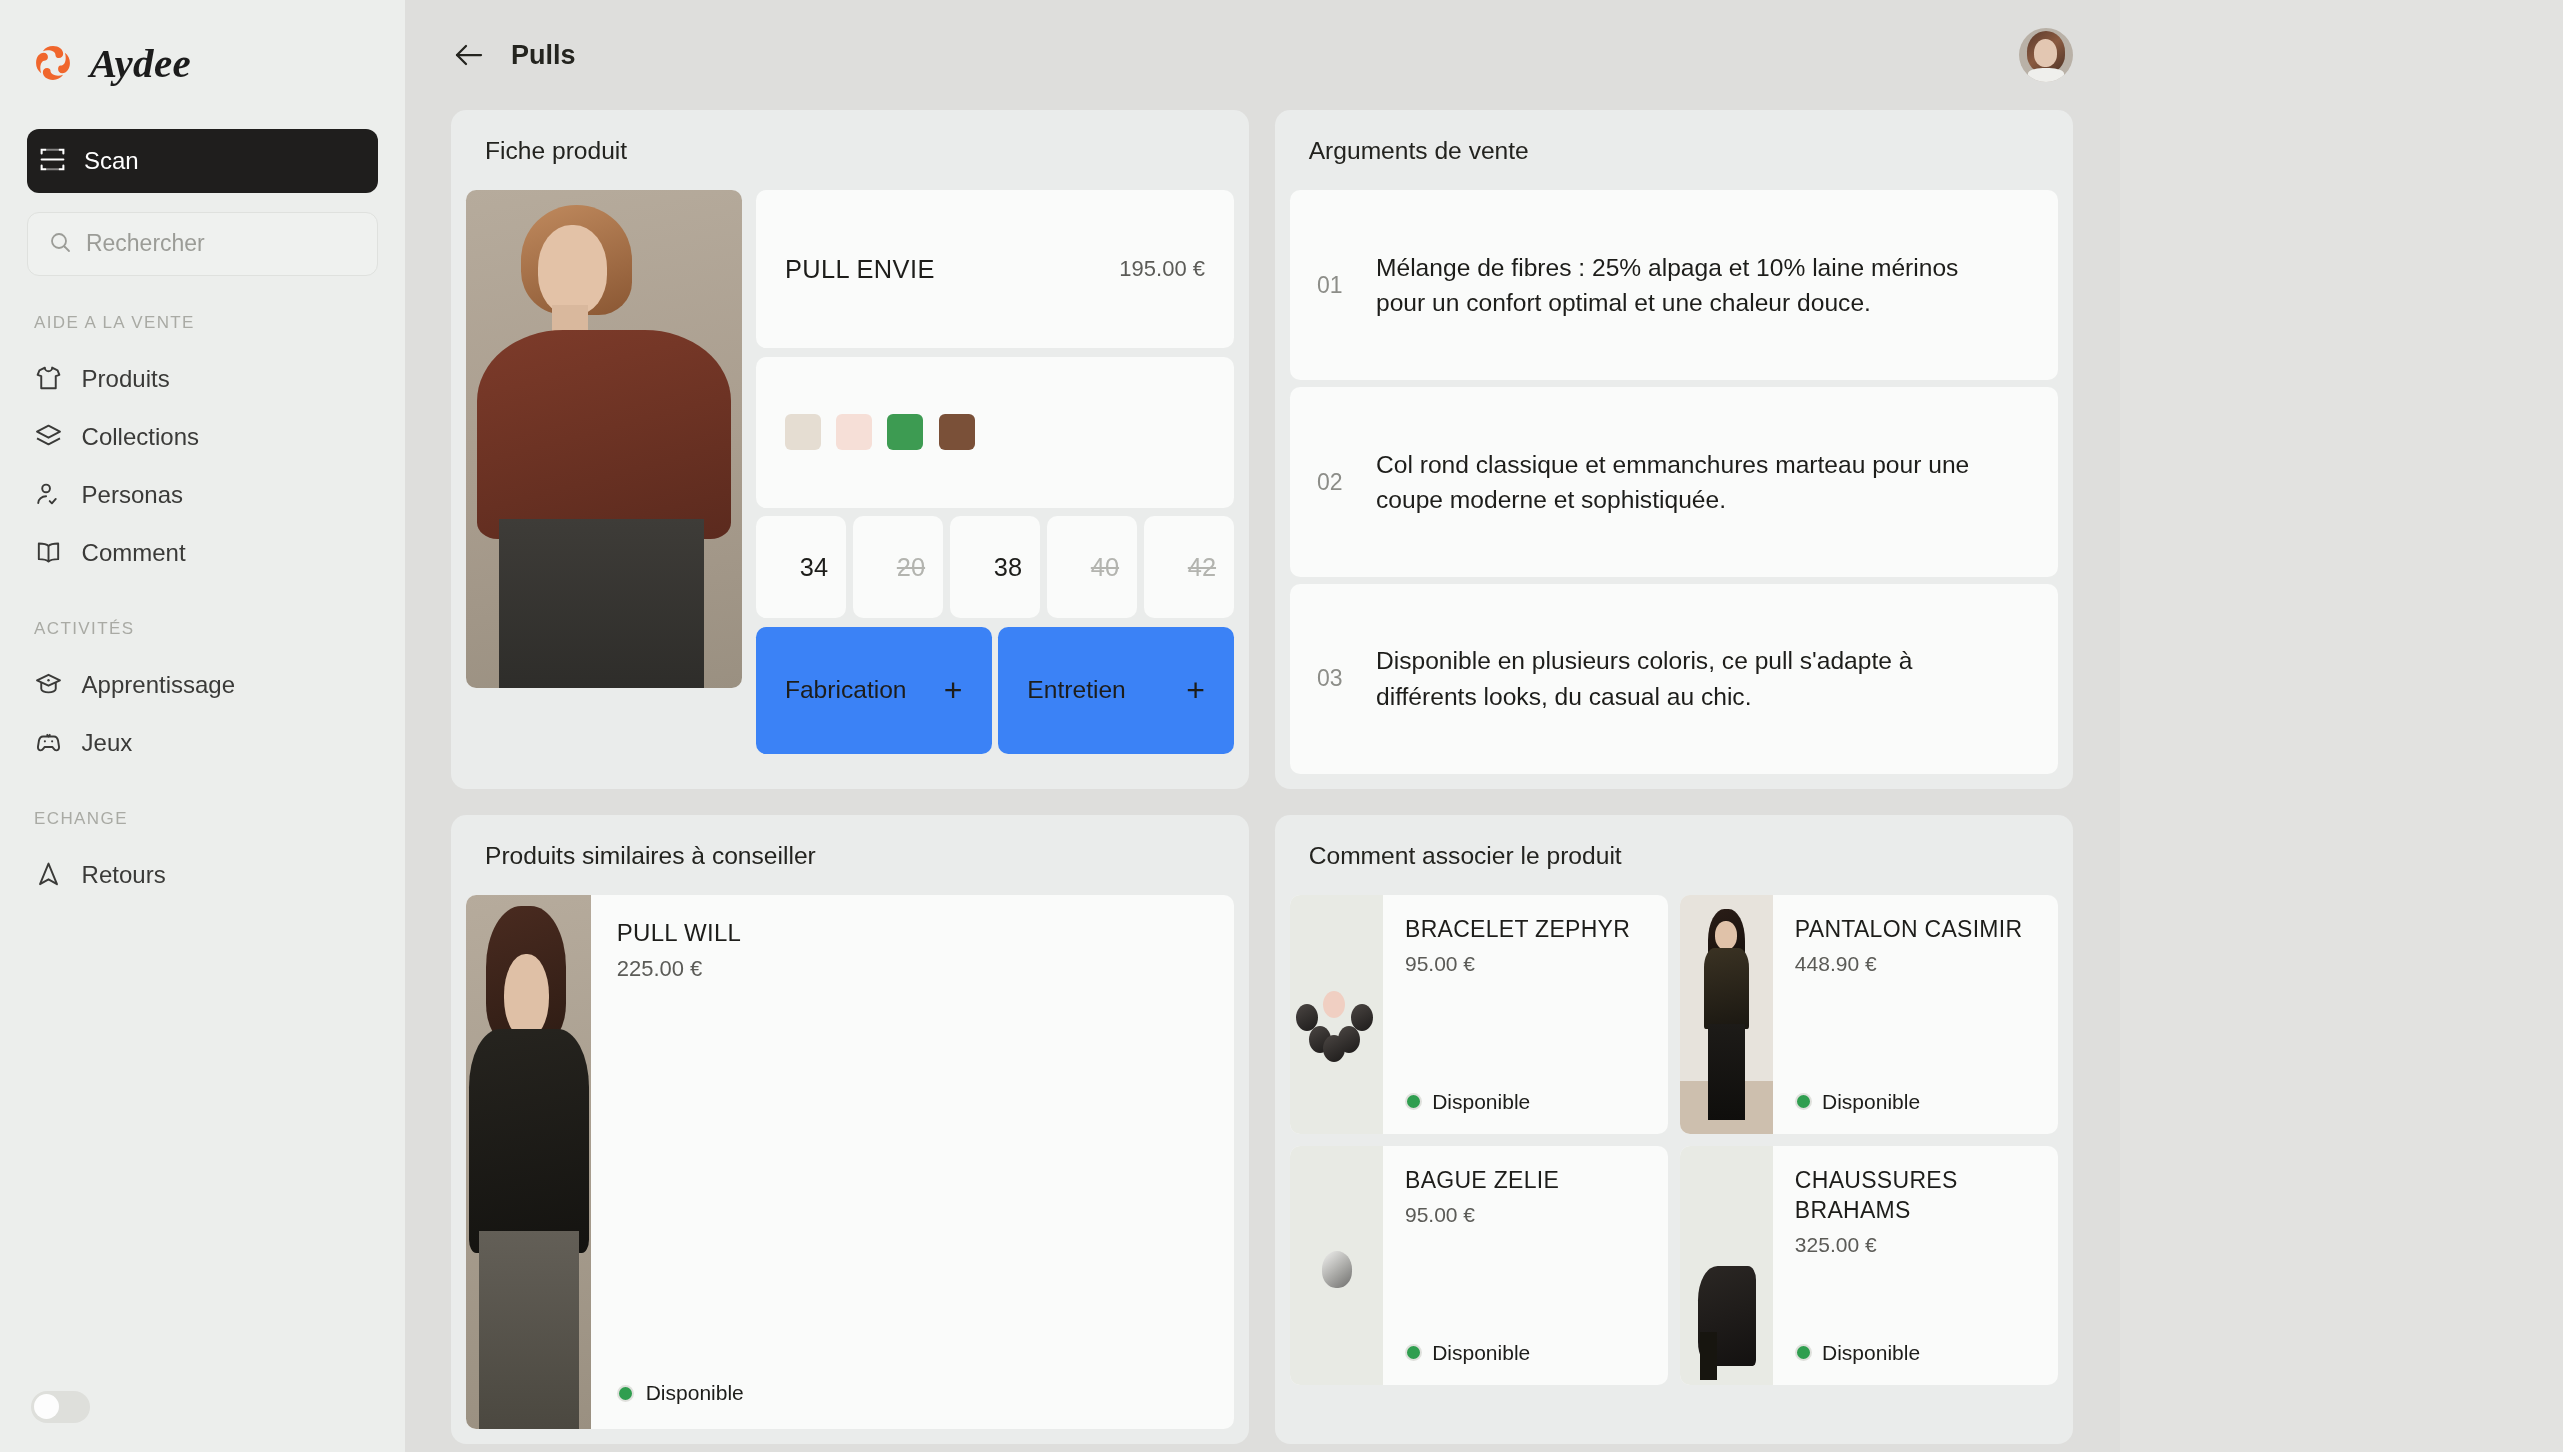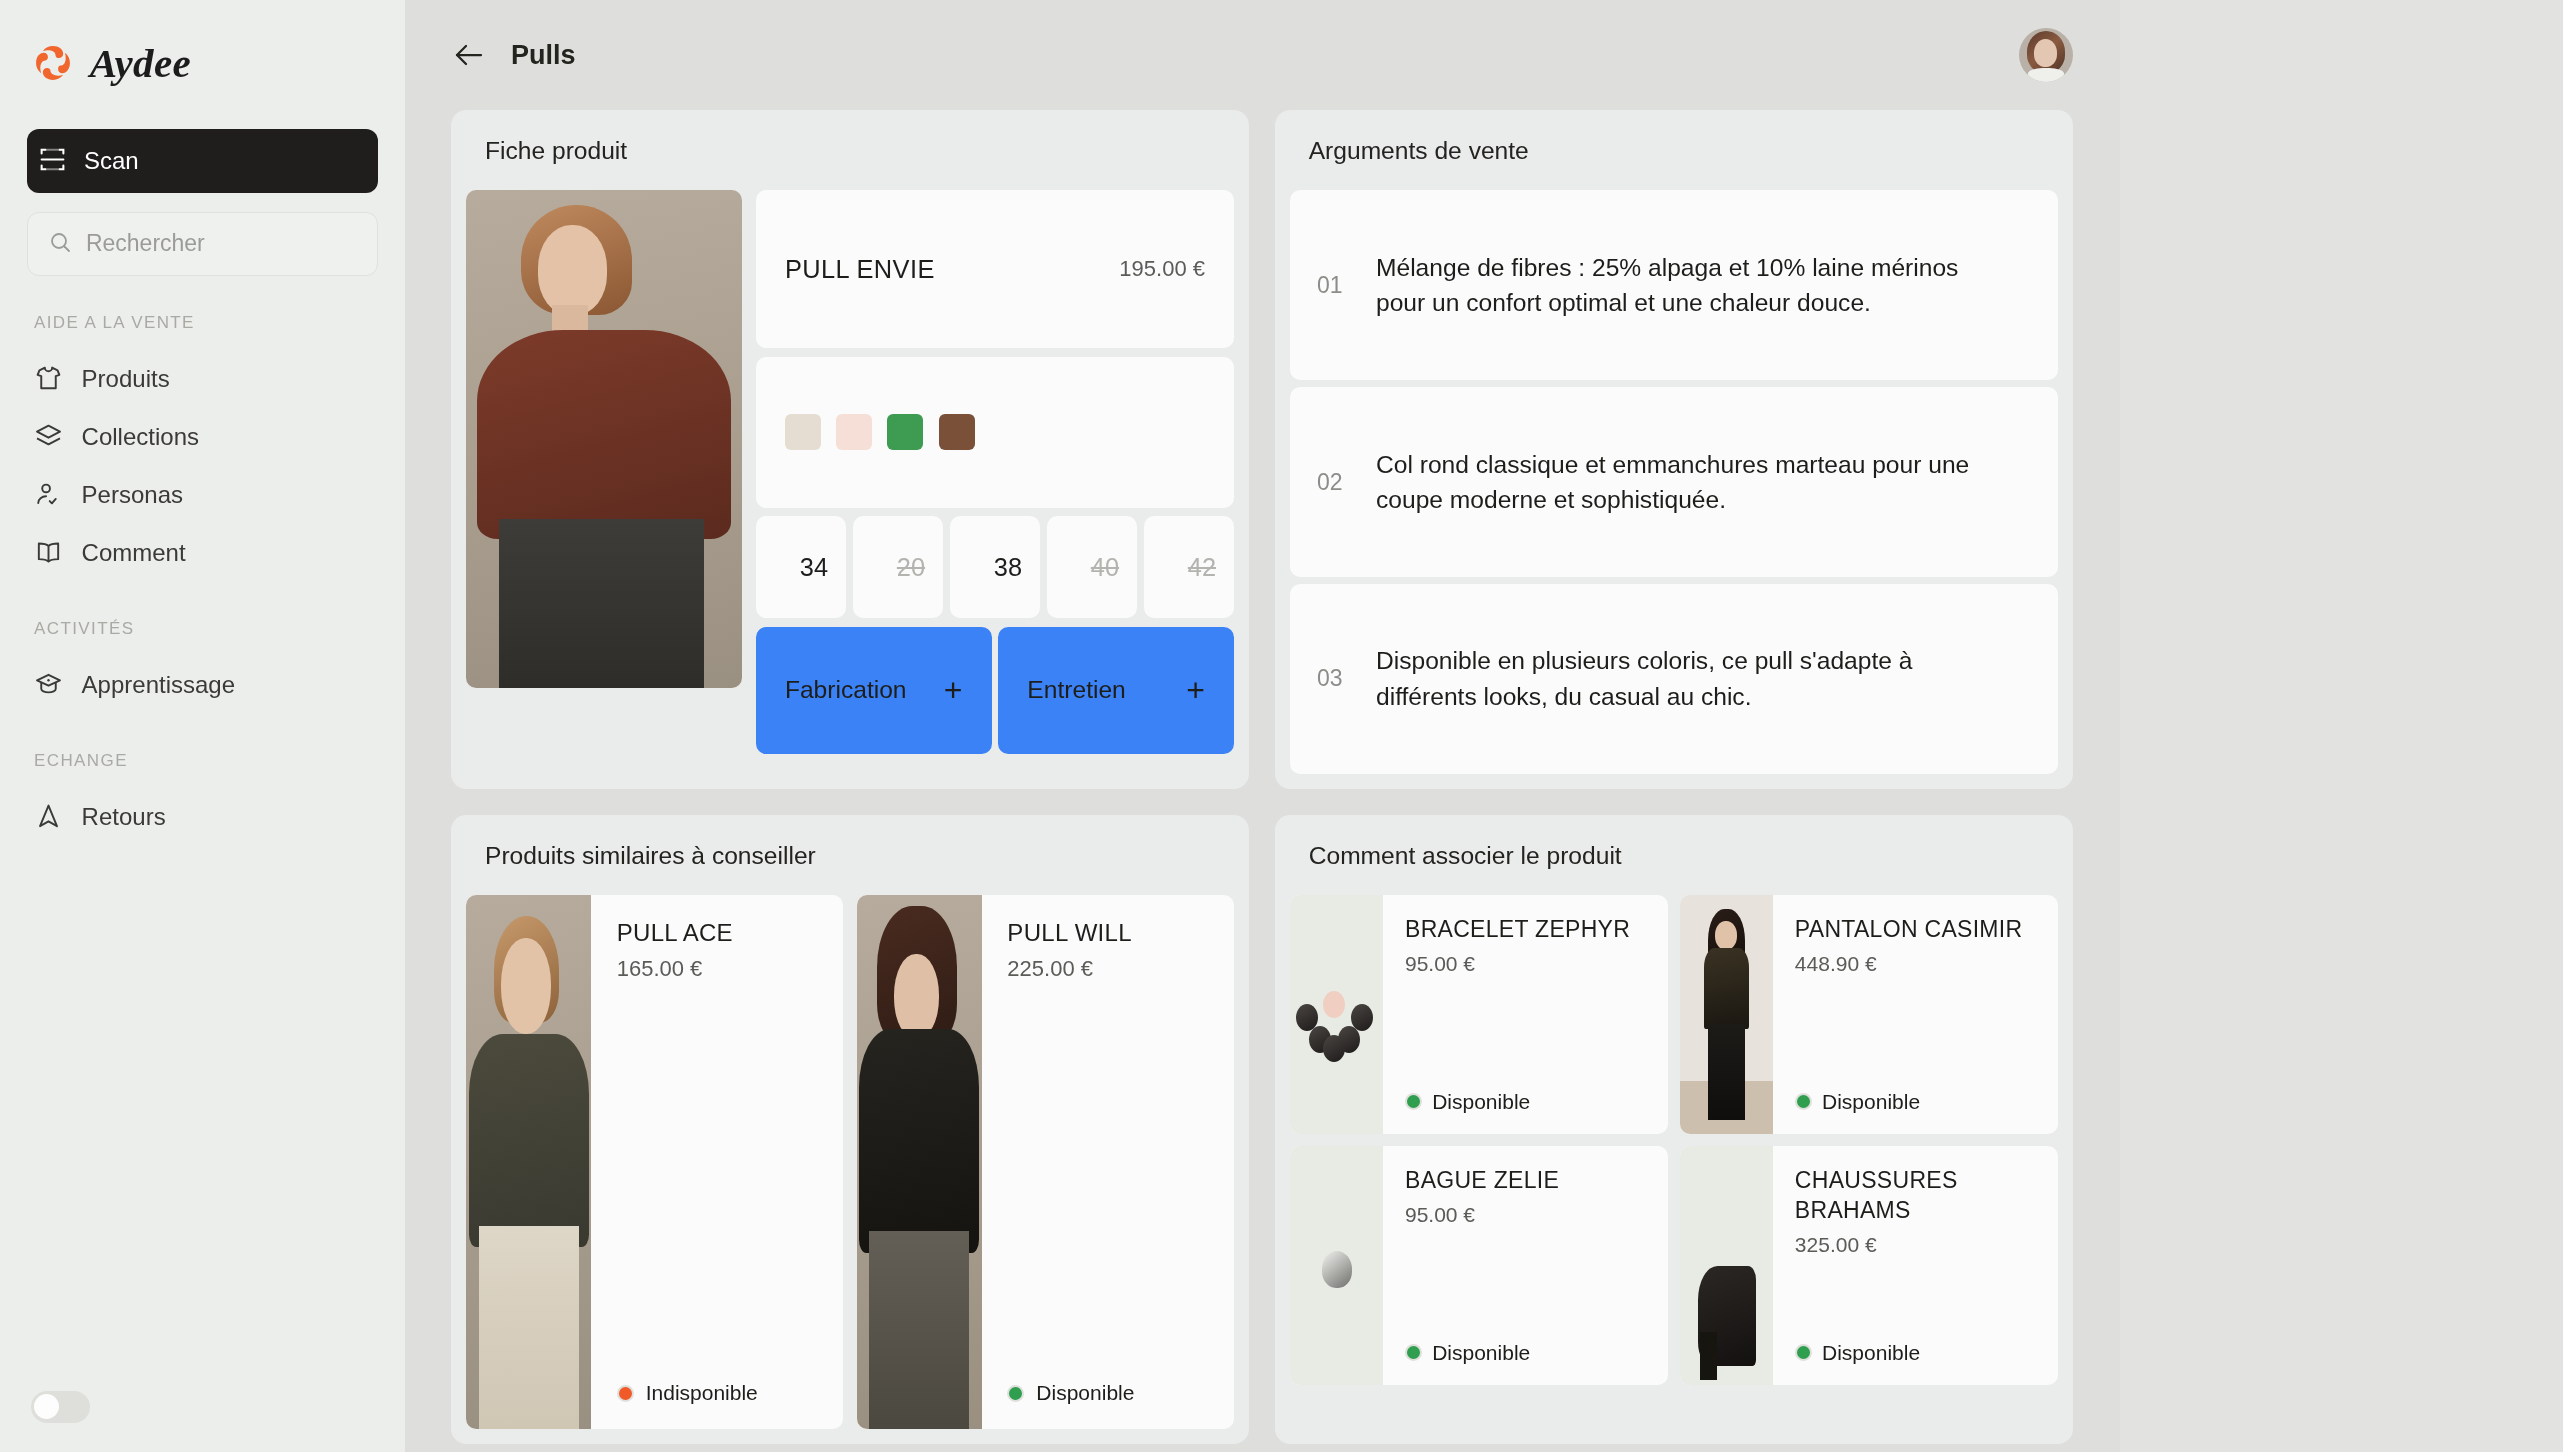--- a/index.html
+++ b/index.html
@@ -285,20 +285,31 @@
       <div class="nav-item">
         <span class="nav-icon">
           <svg width="29" height="29" viewBox="0 0 24 24" fill="none" stroke="#3a3a38" stroke-width="1.6" stroke-linejoin="round">
             <path d="M12 4 2.5 8.5 12 13l9.5-4.5z"></path>
               <path d="M6 10.5v5c0 1.7 2.7 3 6 3s6-1.3 6-3v-5"></path>
             <circle cx="12" cy="8.5" r="1" fill="#3a3a38" stroke="none"></circle>
           </svg>
         </span>
         <span class="label">Apprentissage</span>
       </div>
+      <div class="nav-item">
+        <span class="nav-icon">
+          <svg width="29" height="29" viewBox="0 0 24 24" fill="none" stroke="#3a3a38" stroke-width="1.6" stroke-linejoin="round">
+            <path d="M7.5 7h9c1.8 0 3 1.6 3.4 3.4l.8 5c.3 1.8-.8 3.1-2.2 3.1-1 0-1.7-.6-2.4-1.6l-.8-1.2H8.7l-.8 1.2C7.2 17.9 6.5 18.5 5.5 18.5c-1.4 0-2.5-1.3-2.2-3.1l.8-5C4.5 8.6 5.7 7 7.5 7z"></path>
+            <path d="M10.5 5.2 12 7l1.5-1.8"></path>
+            <circle cx="9" cy="11" r=".9" fill="#3a3a38" stroke="none"></circle>
+            <circle cx="15" cy="11" r=".9" fill="#3a3a38" stroke="none"></circle>
+          </svg>
+        </span>
+        <span class="label">Jeux</span>
+      </div>
     </nav>
 
     <nav class="nav-group">
       <div class="nav-heading">ECHANGE</div>
       <div class="nav-item">
         <span class="nav-icon">
           <svg width="29" height="29" viewBox="0 0 24 24" fill="none" stroke="#3a3a38" stroke-width="1.6" stroke-linejoin="round">
             <path d="M12 3 5 20l7-4 7 4z"></path>
           </svg>
         </span>
@@ -393,36 +404,20 @@
             <span class="num">03</span>
             <span class="txt">Disponible en plusieurs coloris, ce pull s'adapte à différents looks, du casual au chic.</span>
           </div>
         </div>
       </div>
 
       <div class="panel">
         <div class="panel-title">Produits similaires à conseiller</div>
         <div class="sim-body">
 
-          <div class="sim-card">
-            <div class="sim-photo">
-              <span class="ace-hair"></span>
-              <span class="ace-face"></span>
-              <span class="ace-top"></span>
-              <span class="ace-pants"></span>
-            </div>
-            <div class="sim-info">
-              <span class="sim-name">PULL ACE</span>
-              <span class="sim-price">165.00 €</span>
-              <div class="sim-stock">
-                <span class="dot no"></span>
-                <span class="stock-label">Indisponible</span>
-              </div>
-            </div>
-          </div>
 
           <div class="sim-card">
             <div class="sim-photo">
               <span class="will-hair"></span>
               <span class="will-face"></span>
               <span class="will-top"></span>
               <span class="will-pants"></span>
             </div>
             <div class="sim-info">
               <span class="sim-name">PULL WILL</span>

